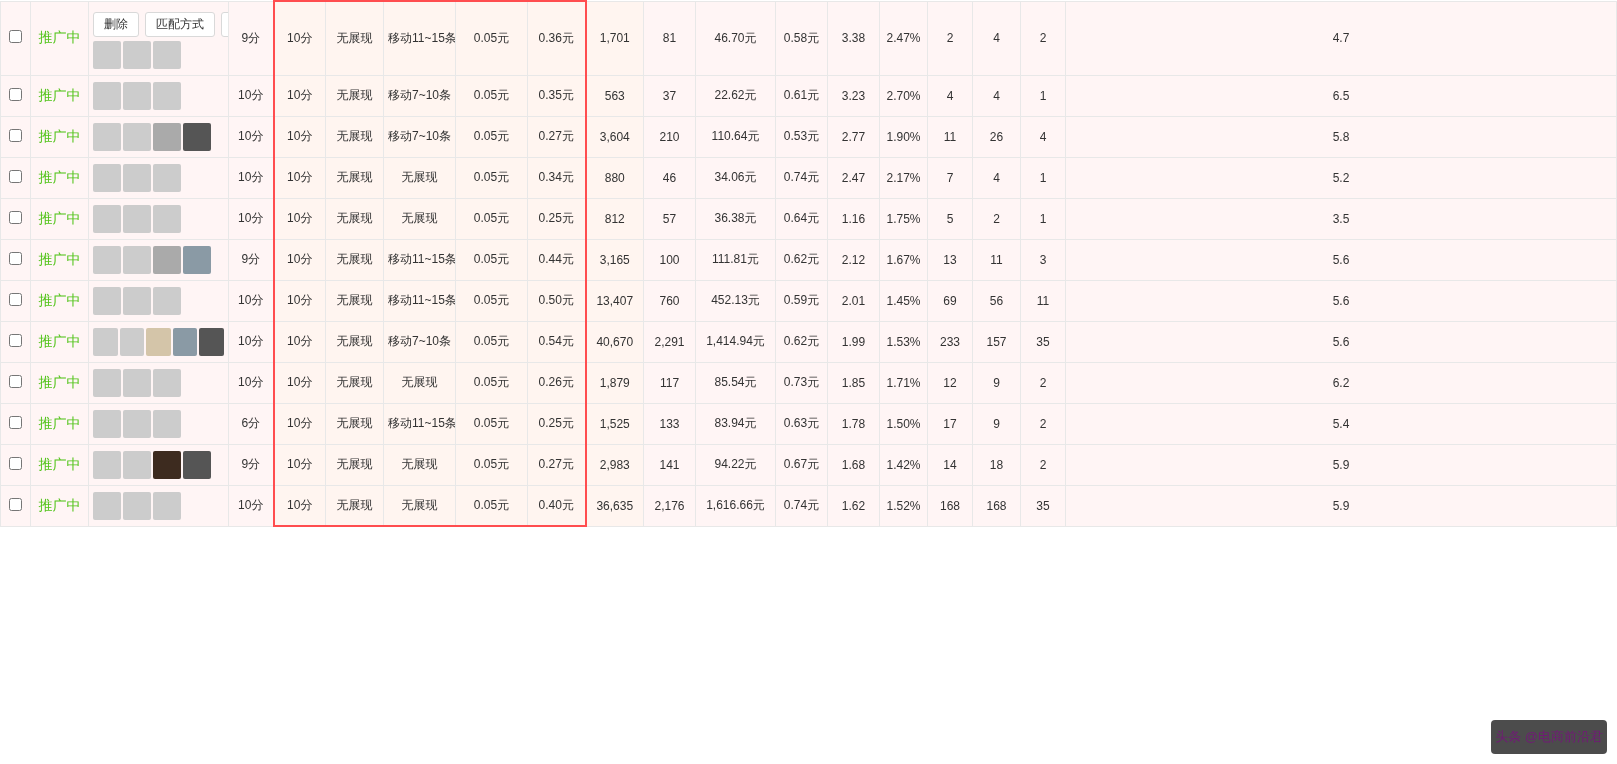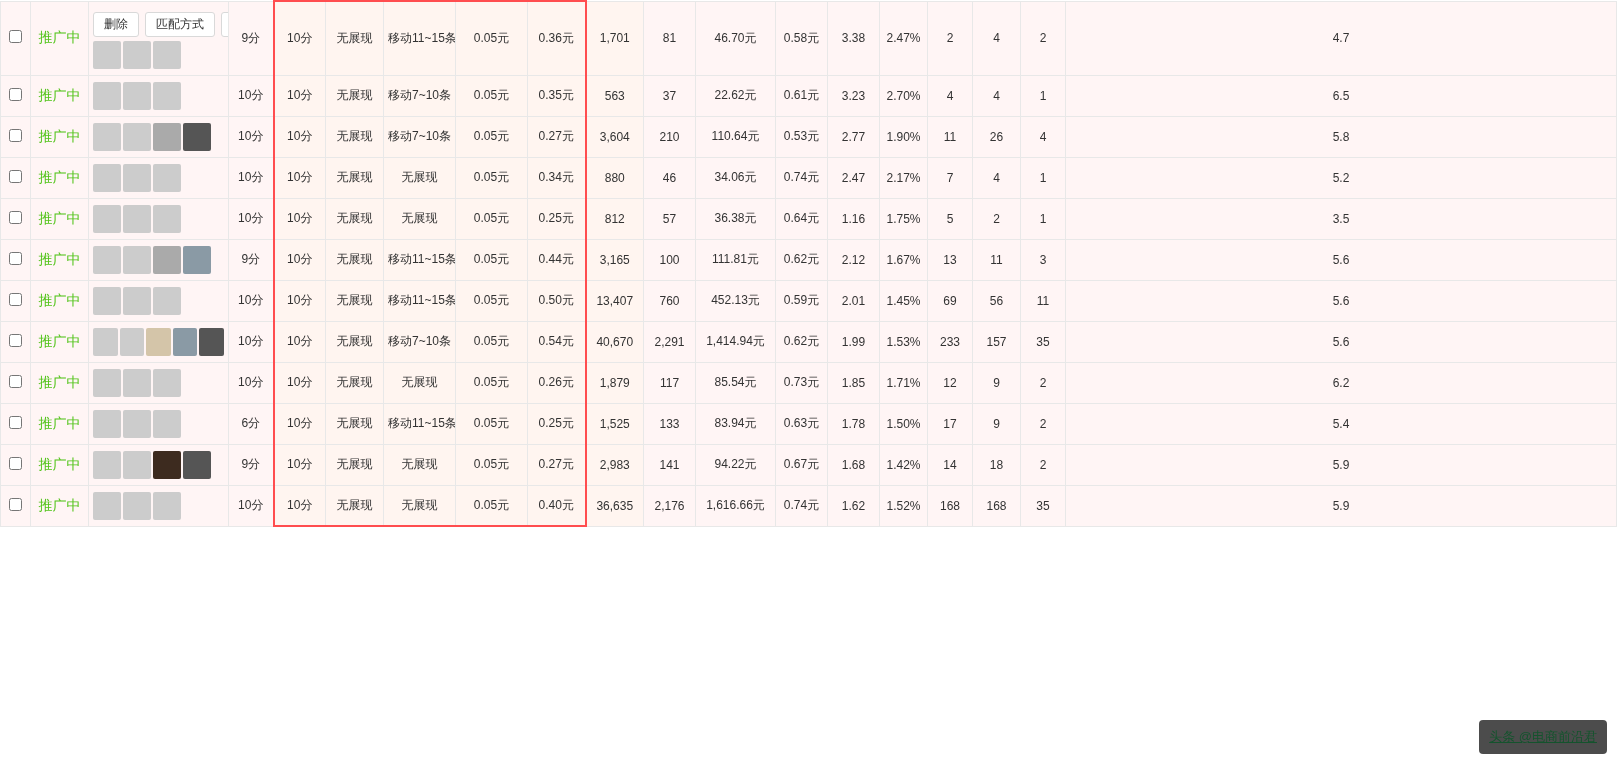--- a/index.html
+++ b/index.html
@@ -38,26 +38,25 @@
 
     .action-bar { display: flex; gap: 6px; margin: 4px 0; }
     .btn { padding: 3px 10px; border: 1px solid #d9d9d9; background: #fff; border-radius: 3px; cursor: pointer; font-size: 12px; color: #333; }
     .btn-new { position: relative; padding: 3px 10px; border: 1px solid #d9d9d9; background: #fff; border-radius: 3px; cursor: pointer; font-size: 12px; color: #333; }
 
     .watermark {
       position: fixed;
       bottom: 10px;
       right: 10px;
       background: rgba(0,0,0,0.7);
-      color: #14532d;
-      padding: 8px 10px;
+      color: #701a75;
+      padding: 8px 4px;
       border-radius: 4px;
       font-size: 13px;
       z-index: 999;
-      text-decoration: underline;
     }
 
     
     .sel {
       background: #fff5f0 !important;
     }
   </style>
 </head>
 <body>
 

